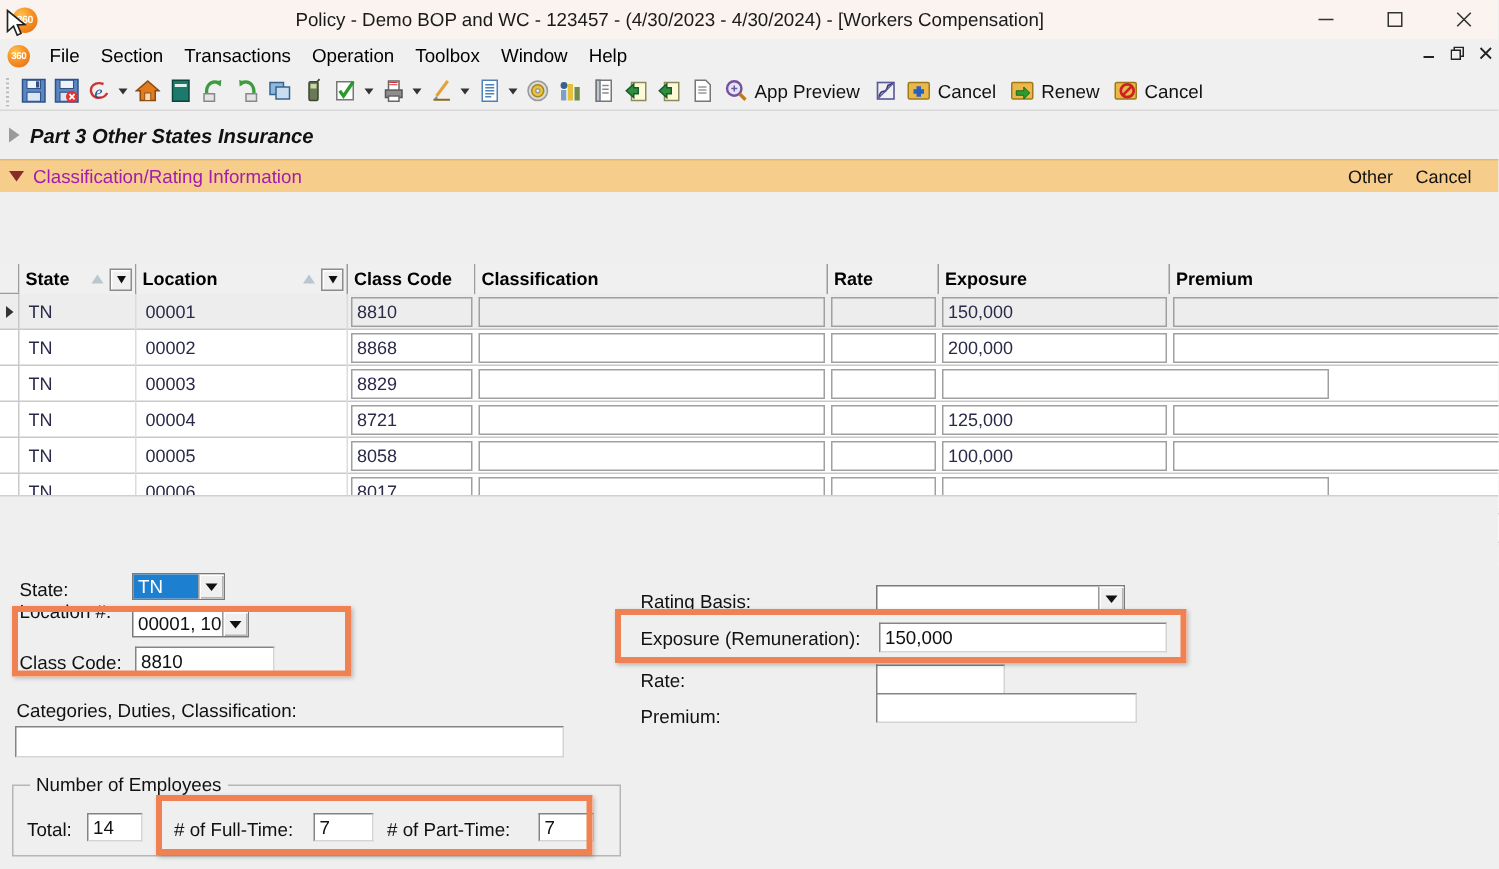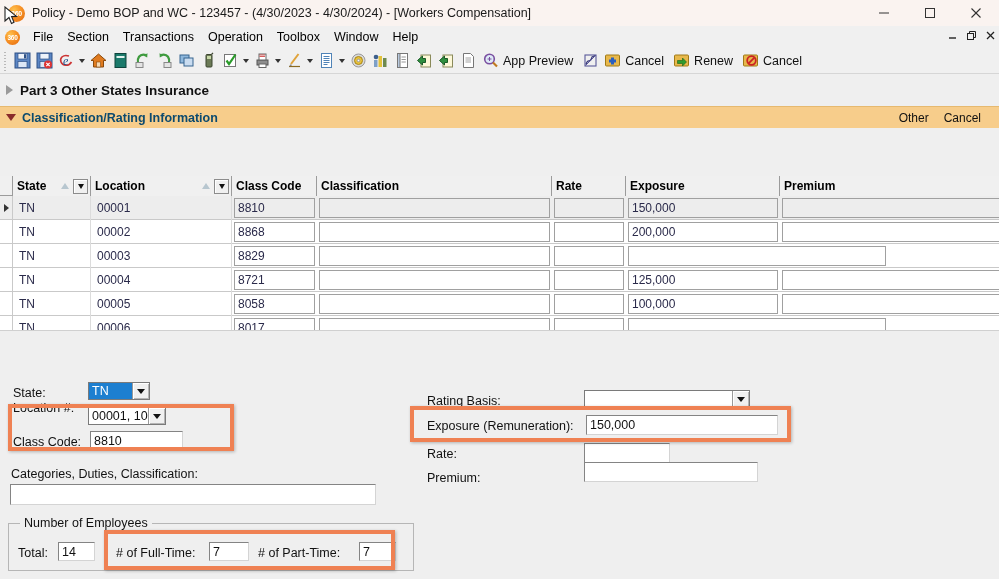--- a/index.html
+++ b/index.html
@@ -24,21 +24,21 @@
     width: 17px; height: 17px; margin-left: 8px; margin-right: 7px;
     border-radius: 50%;
     background: radial-gradient(circle at 35% 30%, #ffc14d 0%, #f79226 45%, #e2680d 100%);
     color: #fff; font-size: 7px; font-weight: bold;
     display: flex; align-items: center; justify-content: center;
     letter-spacing: -0.3px;
     flex: none;
   }
   .title-text {
     font-size: 12.5px; color: #1a1a1a; white-space: nowrap;
-    flex: 1 1 auto; overflow: hidden;
+    flex: 1 1 auto; overflow: hidden; text-align: center;
   }
   .win-btns { display: flex; height: 26px; flex: none; }
   .win-btn {
     width: 46px; height: 26px;
     display: flex; align-items: center; justify-content: center;
     color: #333; font-size: 13px;
   }
   .win-btn svg { display:block; }
 
   .cursor-arrow { position: absolute; left: 4px; top: 6px; width: 16px; height: 20px; pointer-events: none; }
@@ -77,21 +77,21 @@
   .tb-ico { width: 22px; height: 22px; display:flex; align-items:center; justify-content:center; }
   .tb-ico svg { display:block; }
   .tb-caret { width: 10px; height: 22px; display:flex; align-items:center; justify-content:center; }
   .tb-caret i { display:block; width:0;height:0;border-left:3px solid transparent;border-right:3px solid transparent;border-top:4px solid #333; font-style:normal;}
   .tb-label { font-size: 12.5px; color: #111; padding: 0 6px 0 2px; white-space: nowrap; }
 
   
   .part3 {
     position: absolute; left: 0; top: 75px; width: 999px; height: 30px;
     background: #efefef;
-    display: flex; align-items: center;
+    display: flex; align-items: center; font-style: italic;
   }
   .tri-right {
     width: 0; height: 0; margin: 0 7px 0 6px;
     border-top: 5px solid transparent; border-bottom: 5px solid transparent;
     border-left: 7px solid transparent;
     position: relative;
   }
   .tri-right::after{
     content:""; position:absolute; left:-7px; top:-5px;
     width:0;height:0;border-top:5px solid transparent;border-bottom:5px solid transparent;border-left:7px solid #9a9a9a;
@@ -102,21 +102,21 @@
   .sect-hdr {
     position: absolute; left: 0; top: 106px; width: 999px; height: 22px;
     background: #f7cd8b;
     display: flex; align-items: center;
     border-top: 1px solid #e6b96f;
   }
   .tri-down {
     width:0;height:0;margin: 0 6px 0 6px;
     border-left:5px solid transparent;border-right:5px solid transparent;border-top:7px solid #8a2b2b; flex:none;
   }
-  .sect-title { font-size: 12.5px; font-weight: bold; color: #0c4a6e; }
+  .sect-title { font-size: 12.5px; font-weight: normal; color: #a21caf; }
   .sect-actions { margin-left: auto; display: flex; gap: 15px; padding-right: 18px; }
   .sect-link { font-size: 12px; color: #111; }
 
   
   .grid { position: absolute; left: 0; top: 128px; width: 999px; height: 202px; background: #fff; margin-top: 48px; }
   .grid-hdr { display: flex; height: 20px; background: #f0f0f0; border-bottom: 1px solid #9b9b9b; }
   .gh {
     display: flex; align-items: center; height: 20px;
     border-right: 1px solid #9b9b9b;
     font-size: 12px; font-weight: bold; color: #000;

